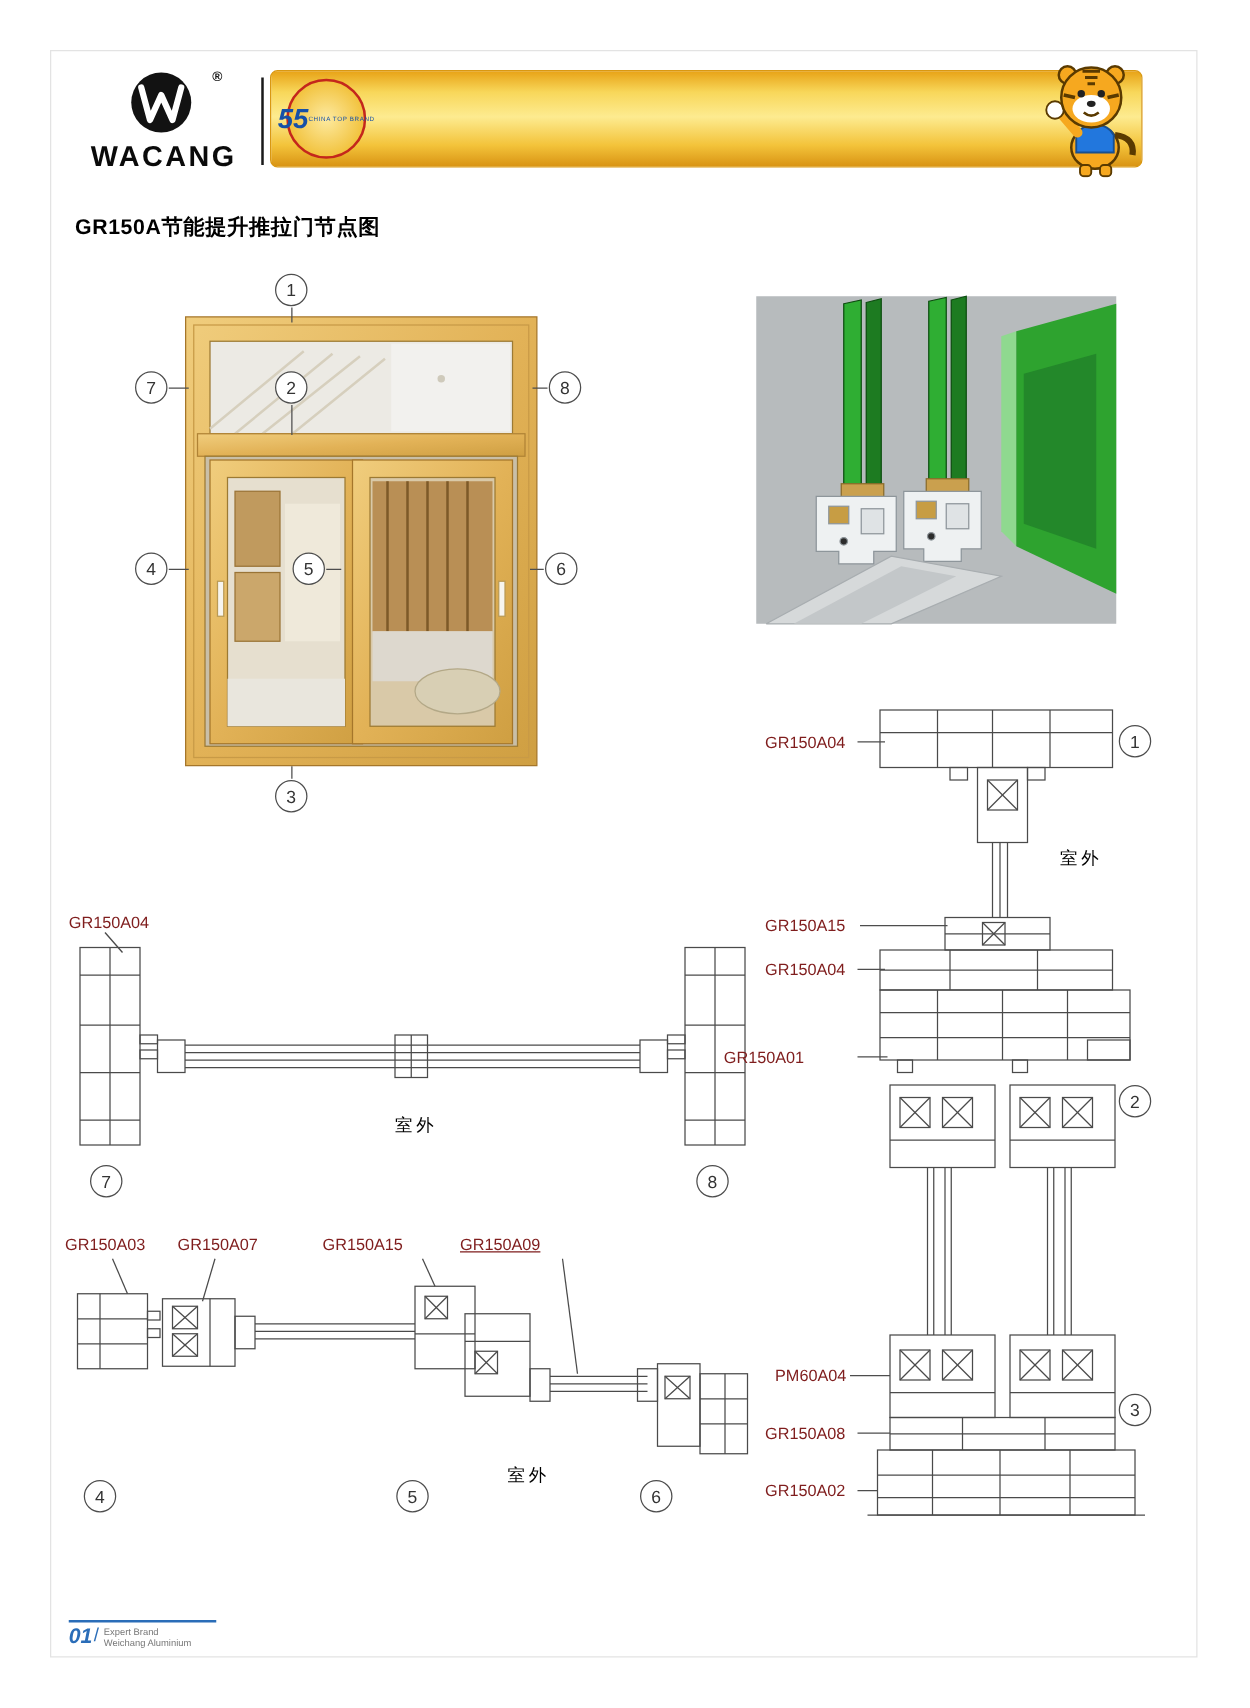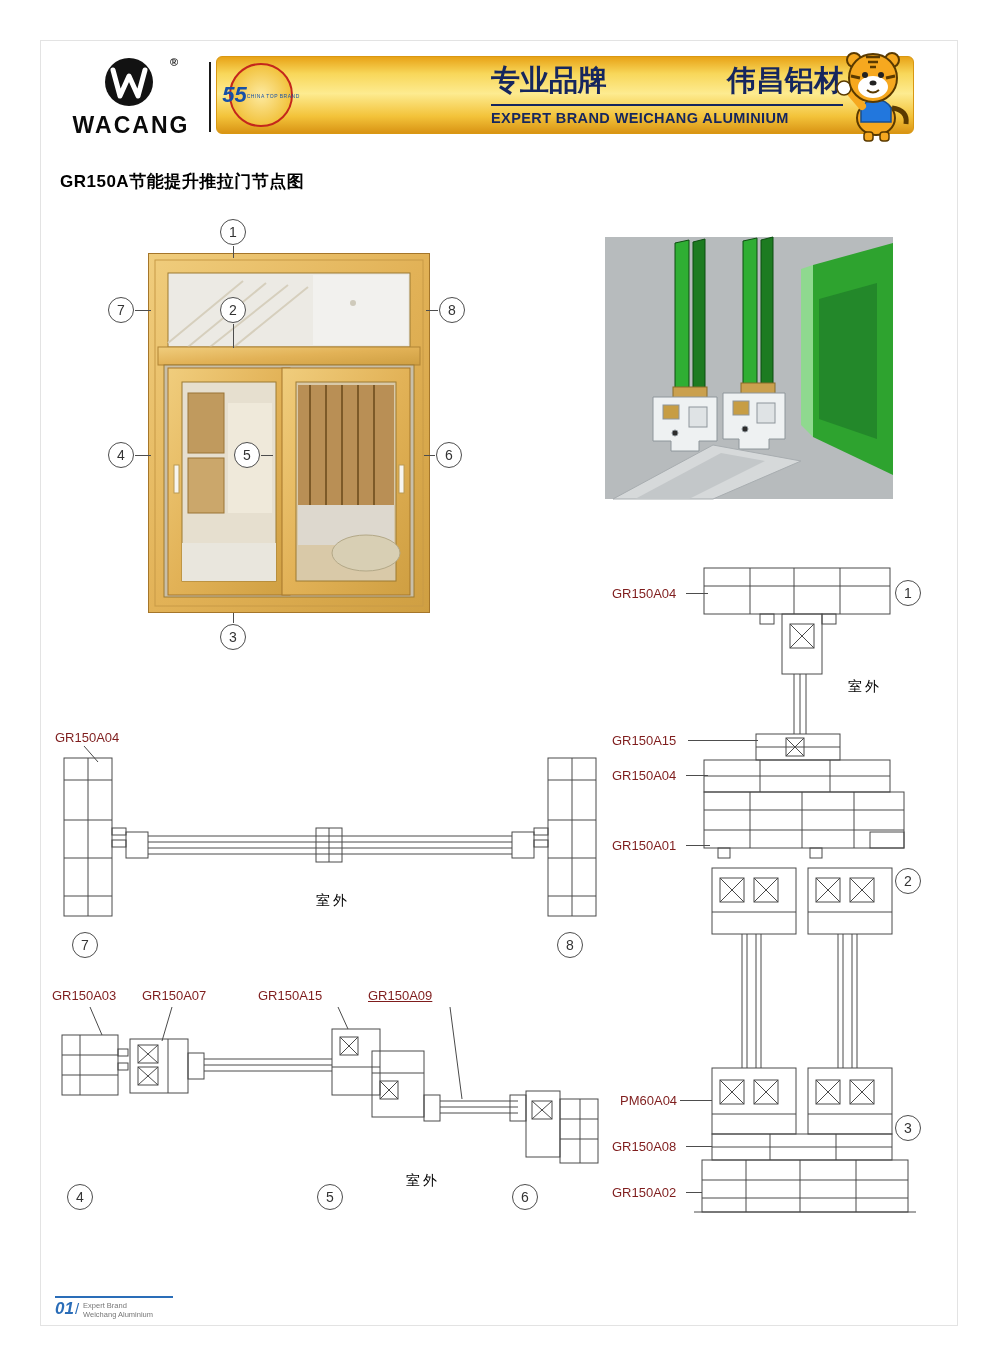--- a/index.html
+++ b/index.html
@@ -72,28 +72,20 @@
       </div>
       <div class="logo-text">WACANG</div>
     </div>
 
     <div class="header-divider"></div>
 
     <div class="banner">
       <div class="seal">
         <div class="seal-glyph">55</div>
         <div class="seal-ring">CHINA TOP BRAND</div>
-      </div>
-      <div class="slogan">
-        <div class="slogan-cn">
-          <span>专业品牌</span>
-          <span>伟昌铝材</span>
-        </div>
-        <div class="slogan-rule"></div>
-        <div class="slogan-en">EXPERT BRAND WEICHANG ALUMINIUM</div>
       </div>
     </div>
 
     <svg class="mascot" width="92" height="96" viewBox="0 0 92 96">
       <path d="M64,62 q16,2 14,16" stroke="#5a3a00" stroke-width="5" fill="none"></path>
       <ellipse cx="48" cy="72" rx="19" ry="17" fill="#f6a81f" stroke="#5a3a00" stroke-width="2"></ellipse>
       <path d="M33,62 a16,13 0 0 1 30,0 l0,14 -30,0 z" fill="#2277dd" stroke="#174f90" stroke-width="1.5"></path>
       <rect x="36" y="86" width="9" height="9" rx="3" fill="#f6a81f" stroke="#5a3a00" stroke-width="1.5"></rect>
       <rect x="52" y="86" width="9" height="9" rx="3" fill="#f6a81f" stroke="#5a3a00" stroke-width="1.5"></rect>
       <path d="M22,46 L34,60" stroke="#f6a81f" stroke-width="8" stroke-linecap="round"></path>
@@ -222,21 +214,21 @@
       <rect x="66" y="176" width="84" height="26"></rect>
       <line x1="66" y1="189" x2="150" y2="189"></line>
       <rect x="96" y="180" width="18" height="18"></rect>
       <line x1="96" y1="180" x2="114" y2="198"></line>
       <line x1="114" y1="180" x2="96" y2="198"></line>
     </g>
   </svg>
 
   <div class="part-label" style="left:612px; top:768px;">GR150A04</div>
   <div class="leader h" style="left:686px; top:775px; width:22px;"></div>
-  <div class="part-label" style="left:612px; top:838px;">GR150A01</div>
+  <div class="part-label" style="left:579px; top:838px;">GR150A01</div>
   <div class="leader h" style="left:686px; top:845px; width:24px;"></div>
   <div class="callout" style="left:895px; top:868px;">2</div>
   <div class="part-label" style="left:620px; top:1093px;">PM60A04</div>
   <div class="leader h" style="left:680px; top:1100px; width:32px;"></div>
   <div class="callout" style="left:895px; top:1115px;">3</div>
   <div class="part-label" style="left:612px; top:1139px;">GR150A08</div>
   <div class="leader h" style="left:686px; top:1146px; width:26px;"></div>
   <div class="part-label" style="left:612px; top:1185px;">GR150A02</div>
   <div class="leader h" style="left:686px; top:1192px; width:16px;"></div>
 

